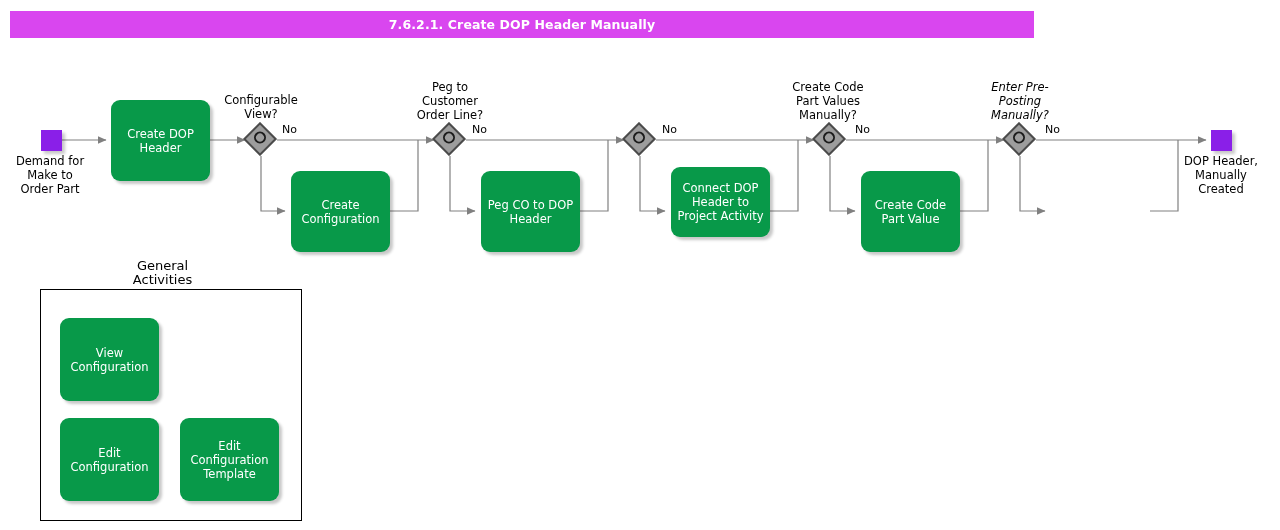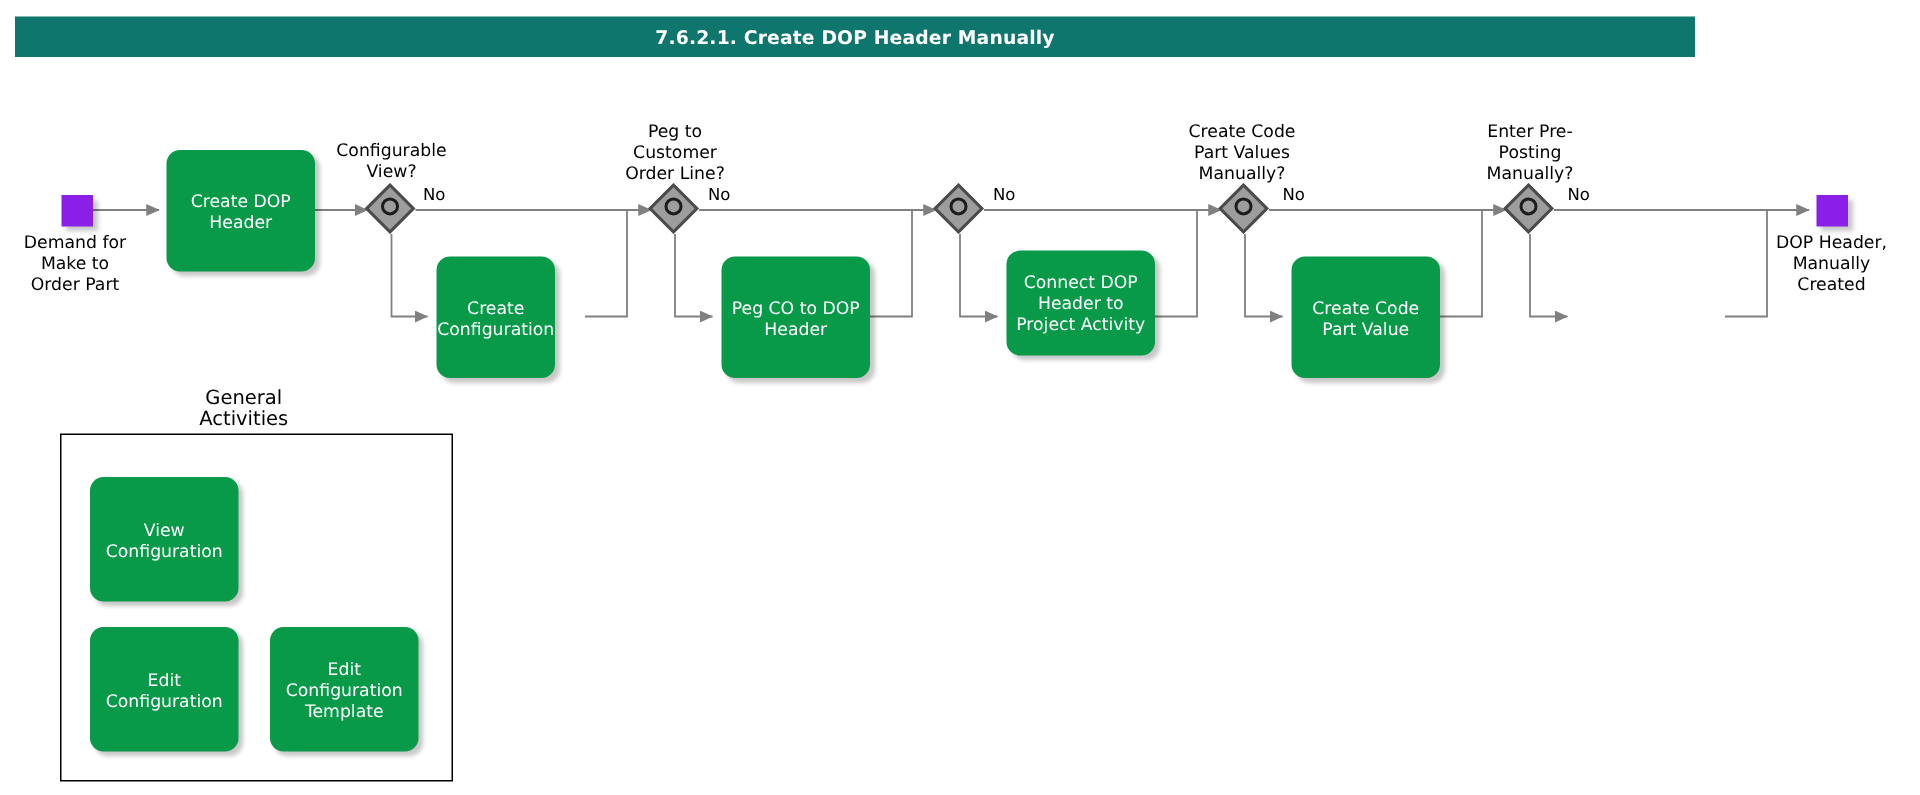--- a/index.html
+++ b/index.html
@@ -2,22 +2,22 @@
 <html><head>
 <meta charset="utf-8">
 <style>
   html,body{margin:0;padding:0;background:#ffffff;}
   body{width:1280px;height:530px;position:relative;overflow:hidden;
        font-family:"DejaVu Sans",sans-serif;}
 
   #canvas{position:absolute;left:0;top:0;width:1280px;height:530px;}
 
   
-  .titlebar{position:absolute;left:10px;top:11px;width:1120px;height:27px;
-            background:#0f766e;color:#ffffff;
+  .titlebar{position:absolute;left:10px;top:11px;width:1024px;height:27px;
+            background:#d946ef;color:#ffffff;
             font-size:12.5px;font-weight:bold;
             display:flex;align-items:center;justify-content:center;
             letter-spacing:.1px;}
 
   
   svg.wires{position:absolute;left:0;top:0;width:1280px;height:530px;
             pointer-events:none;}
 
   
   .task{position:absolute;background:#089949;border-radius:9px;
@@ -111,21 +111,21 @@
 Header</div>
 
   <div class="gw" style="left:245px;top:124px;">
     <div class="shadow"></div>
     <div class="dia"></div>
   </div>
   <div class="lbl" style="left:206px;top:93px;width:110px;">Configurable
 View?</div>
   <div class="flowlbl" style="left:282px;top:123px;">No</div>
 
-  <div class="task" style="left:291px;top:171px;width:79px;height:81px;">Create
+  <div class="task" style="left:291px;top:171px;width:99px;height:81px;">Create
 Configuration</div>
 
   <div class="gw" style="left:434px;top:124px;">
     <div class="shadow"></div>
     <div class="dia"></div>
   </div>
   <div class="lbl" style="left:395px;top:80px;width:110px;">Peg to
 Customer
 Order Line?</div>
   <div class="flowlbl" style="left:472px;top:123px;">No</div>
@@ -152,21 +152,21 @@
 Manually?</div>
   <div class="flowlbl" style="left:855px;top:123px;">No</div>
 
   <div class="task" style="left:861px;top:171px;width:99px;height:81px;">Create Code
 Part Value</div>
 
   <div class="gw" style="left:1004px;top:124px;">
     <div class="shadow"></div>
     <div class="dia"></div>
   </div>
-  <div class="lbl" style="left:965px;top:80px;width:110px;">Enter Pre-
+  <div class="lbl" style="left:965px;top:80px;width:110px;font-style:italic;">Enter Pre-
 Posting
 Manually?</div>
   <div class="flowlbl" style="left:1045px;top:123px;">No</div>
 
 
   <div class="event" style="left:1211px;top:130px;"></div>
   <div class="lbl" style="left:1171px;top:154px;width:100px;">DOP Header,
 Manually
 Created</div>
 

